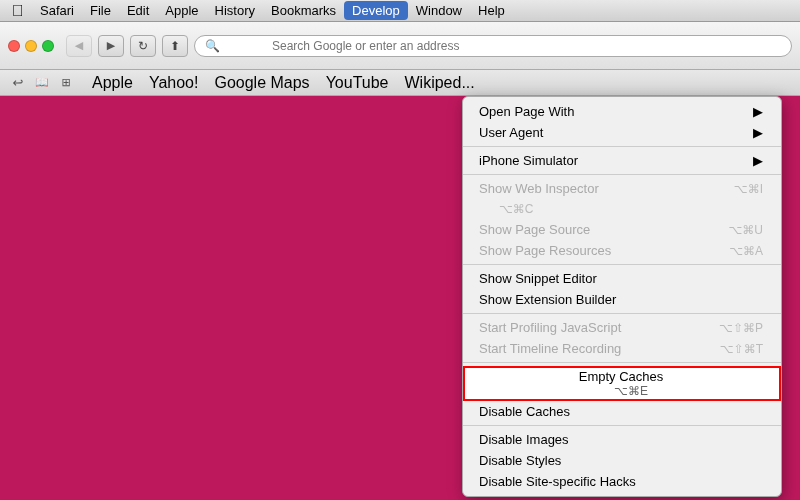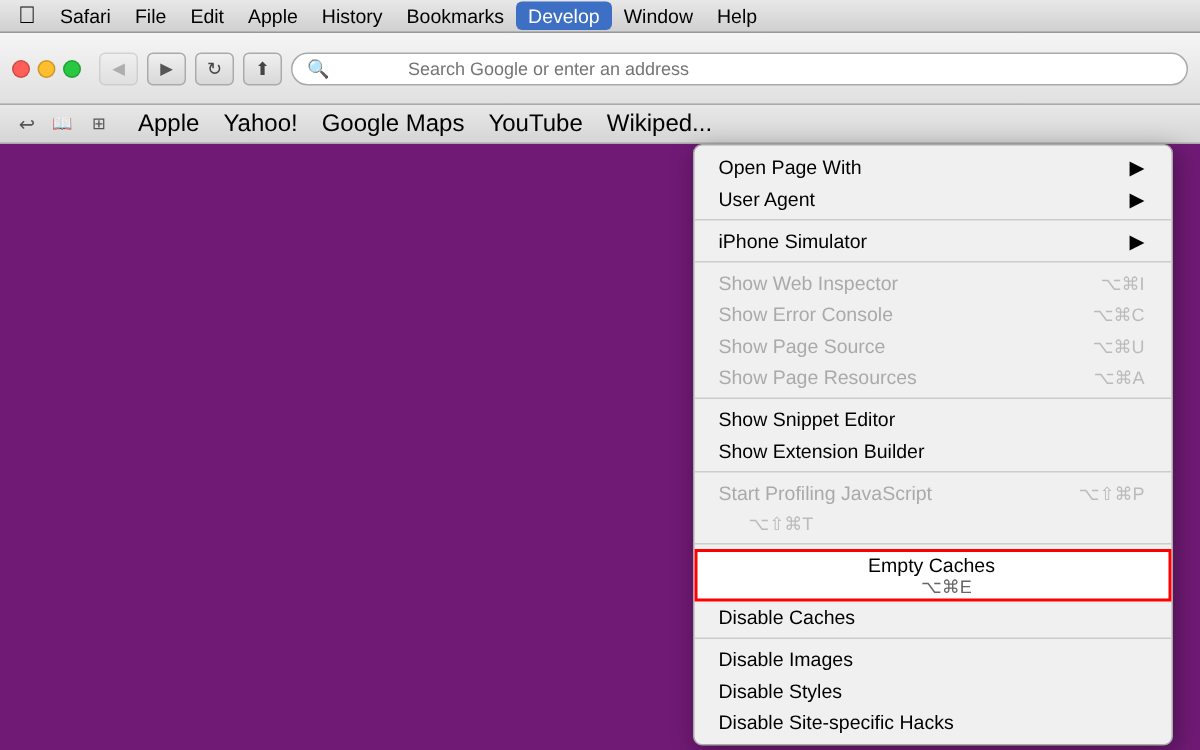--- a/index.html
+++ b/index.html
@@ -160,21 +160,21 @@
     .bookmark-item {
       padding: 1px 6px;
       font-size: 16px;
       color: #000;
       cursor: pointer;
       border-radius: 3px;
     }
 
     
     .main-content {
-      background: #701a75;
+      background: #be185d;
       flex: 1;
       height: calc(500px - 22px - 48px - 26px);
       position: relative;
     }
 
     
     .dropdown-menu {
       position: absolute;
       top: 0;
       left: 462px;
@@ -301,21 +301,20 @@
       <span class="arrow">▶</span>
     </div>
 
     <div class="menu-separator"></div>
 
     <div class="menu-item disabled">
       <span>Show Web Inspector</span>
       <span class="shortcut">⌥⌘I</span>
     </div>
     <div class="menu-item disabled">
-      <span>Show Error Console</span>
       <span class="shortcut">⌥⌘C</span>
     </div>
     <div class="menu-item disabled">
       <span>Show Page Source</span>
       <span class="shortcut">⌥⌘U</span>
     </div>
     <div class="menu-item disabled">
       <span>Show Page Resources</span>
       <span class="shortcut">⌥⌘A</span>
     </div>
@@ -329,20 +328,21 @@
       <span>Show Extension Builder</span>
     </div>
 
     <div class="menu-separator"></div>
 
     <div class="menu-item disabled">
       <span>Start Profiling JavaScript</span>
       <span class="shortcut">⌥⇧⌘P</span>
     </div>
     <div class="menu-item disabled">
+      <span>Start Timeline Recording</span>
       <span class="shortcut">⌥⇧⌘T</span>
     </div>
 
     <div class="menu-separator"></div>
 
     <div class="menu-item highlighted">
       <span>Empty Caches</span>
       <span class="shortcut">⌥⌘E</span>
     </div>
     <div class="menu-item">

